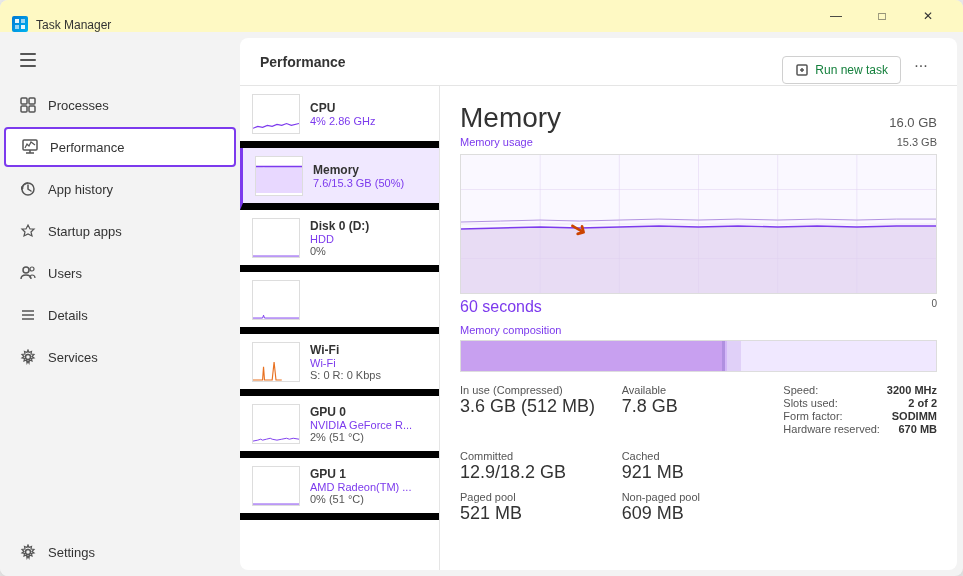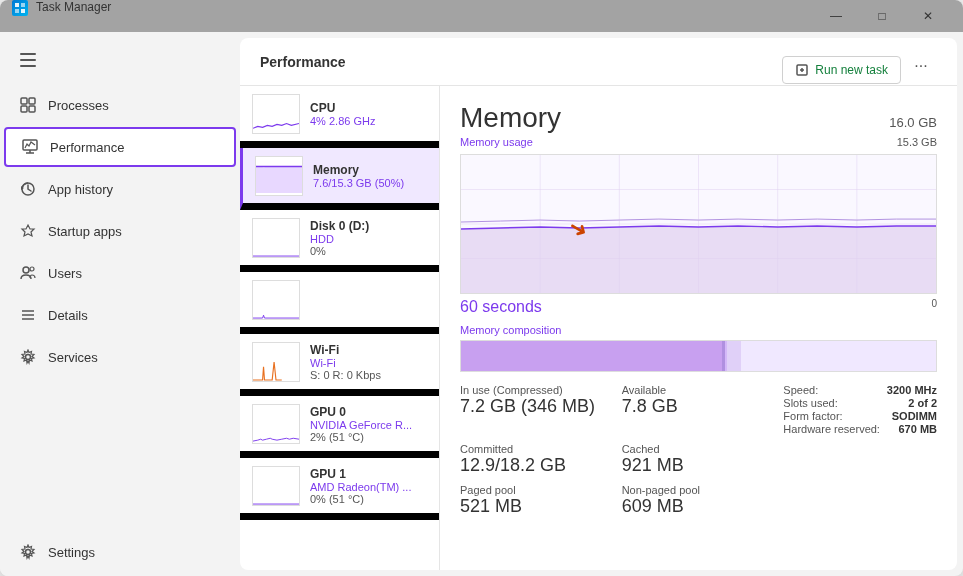--- a/index.html
+++ b/index.html
@@ -18,23 +18,23 @@
       height: 576px;
       background: #f3f3f3;
       border-radius: 8px;
       box-shadow: 0 4px 20px rgba(0,0,0,0.2);
       display: flex;
       flex-direction: column;
       overflow: hidden;
     }
     .titlebar {
       height: 32px;
-      background: #a3a3a3;
-      display: flex;
-      align-items: flex-start;
+      background: #fef9c3;
+      display: flex;
+      align-items: flex-end;
       padding: 0 12px;
       gap: 8px;
       flex-shrink: 0;
     }
     .titlebar-icon {
       width: 16px;
       height: 16px;
       background: linear-gradient(135deg, #0078d4, #00b4f0);
       border-radius: 2px;
       display: flex;
@@ -512,21 +512,21 @@
             <div class="comp-in-use" style="width:55%;"></div>
             <div class="comp-modified"></div>
             <div style="background:#d4b8f8;width:2px;"></div>
             <div class="comp-standby"></div>
             <div class="comp-free"></div>
           </div>
 
           <div style="display:grid; grid-template-columns: 1fr 1fr 1fr; gap: 8px;">
             <div>
               <div style="font-size:11px;color:#555;">In use (Compressed)</div>
-              <div style="font-size:18px;font-weight:400;color:#333;">7.2 GB (346 MB)</div>
+              <div style="font-size:18px;font-weight:400;color:#333;">3.6 GB (512 MB)</div>
             </div>
             <div>
               <div style="font-size:11px;color:#555;">Available</div>
               <div style="font-size:18px;font-weight:400;color:#333;">7.8 GB</div>
             </div>
             <div>
               <div style="display:flex;justify-content:space-between;font-size:11px;margin-bottom:1px;">
                 <span style="color:#555;">Speed:</span>
                 <span style="font-weight:600;color:#333;">3200 MHz</span>
               </div>
@@ -538,21 +538,21 @@
                 <span style="color:#555;">Form factor:</span>
                 <span style="font-weight:600;color:#333;">SODIMM</span>
               </div>
               <div style="display:flex;justify-content:space-between;font-size:11px;">
                 <span style="color:#555;">Hardware reserved:</span>
                 <span style="font-weight:600;color:#333;">670 MB</span>
               </div>
             </div>
           </div>
 
-          <div style="display:grid; grid-template-columns: 1fr 1fr 1fr; gap: 8px; margin-top:8px;">
+          <div style="display:grid; grid-template-columns: 1fr 1fr 1fr; gap: 8px; margin-top:15px;">
             <div>
               <div style="font-size:11px;color:#555;">Committed</div>
               <div style="font-size:18px;font-weight:400;color:#333;">12.9/18.2 GB</div>
             </div>
             <div>
               <div style="font-size:11px;color:#555;">Cached</div>
               <div style="font-size:18px;font-weight:400;color:#333;">921 MB</div>
             </div>
             <div></div>
           </div>

